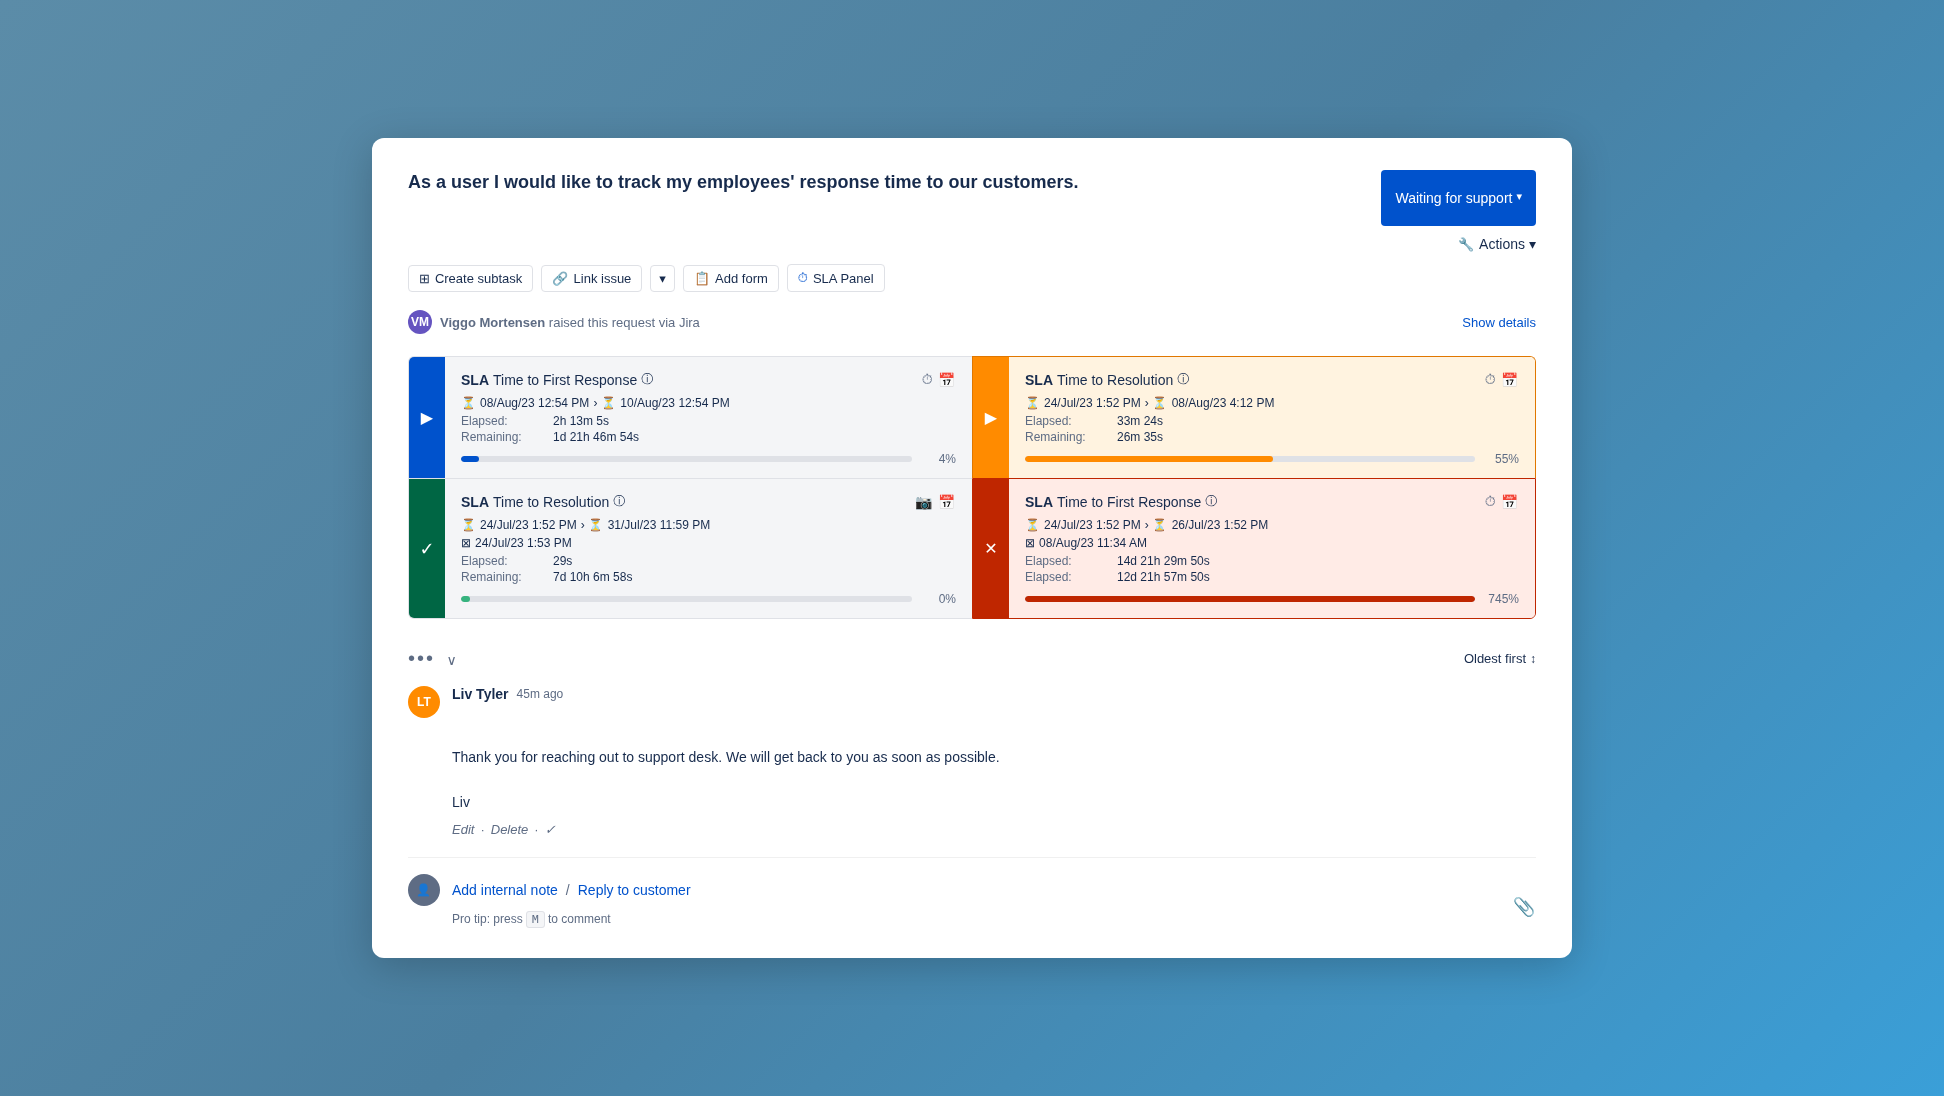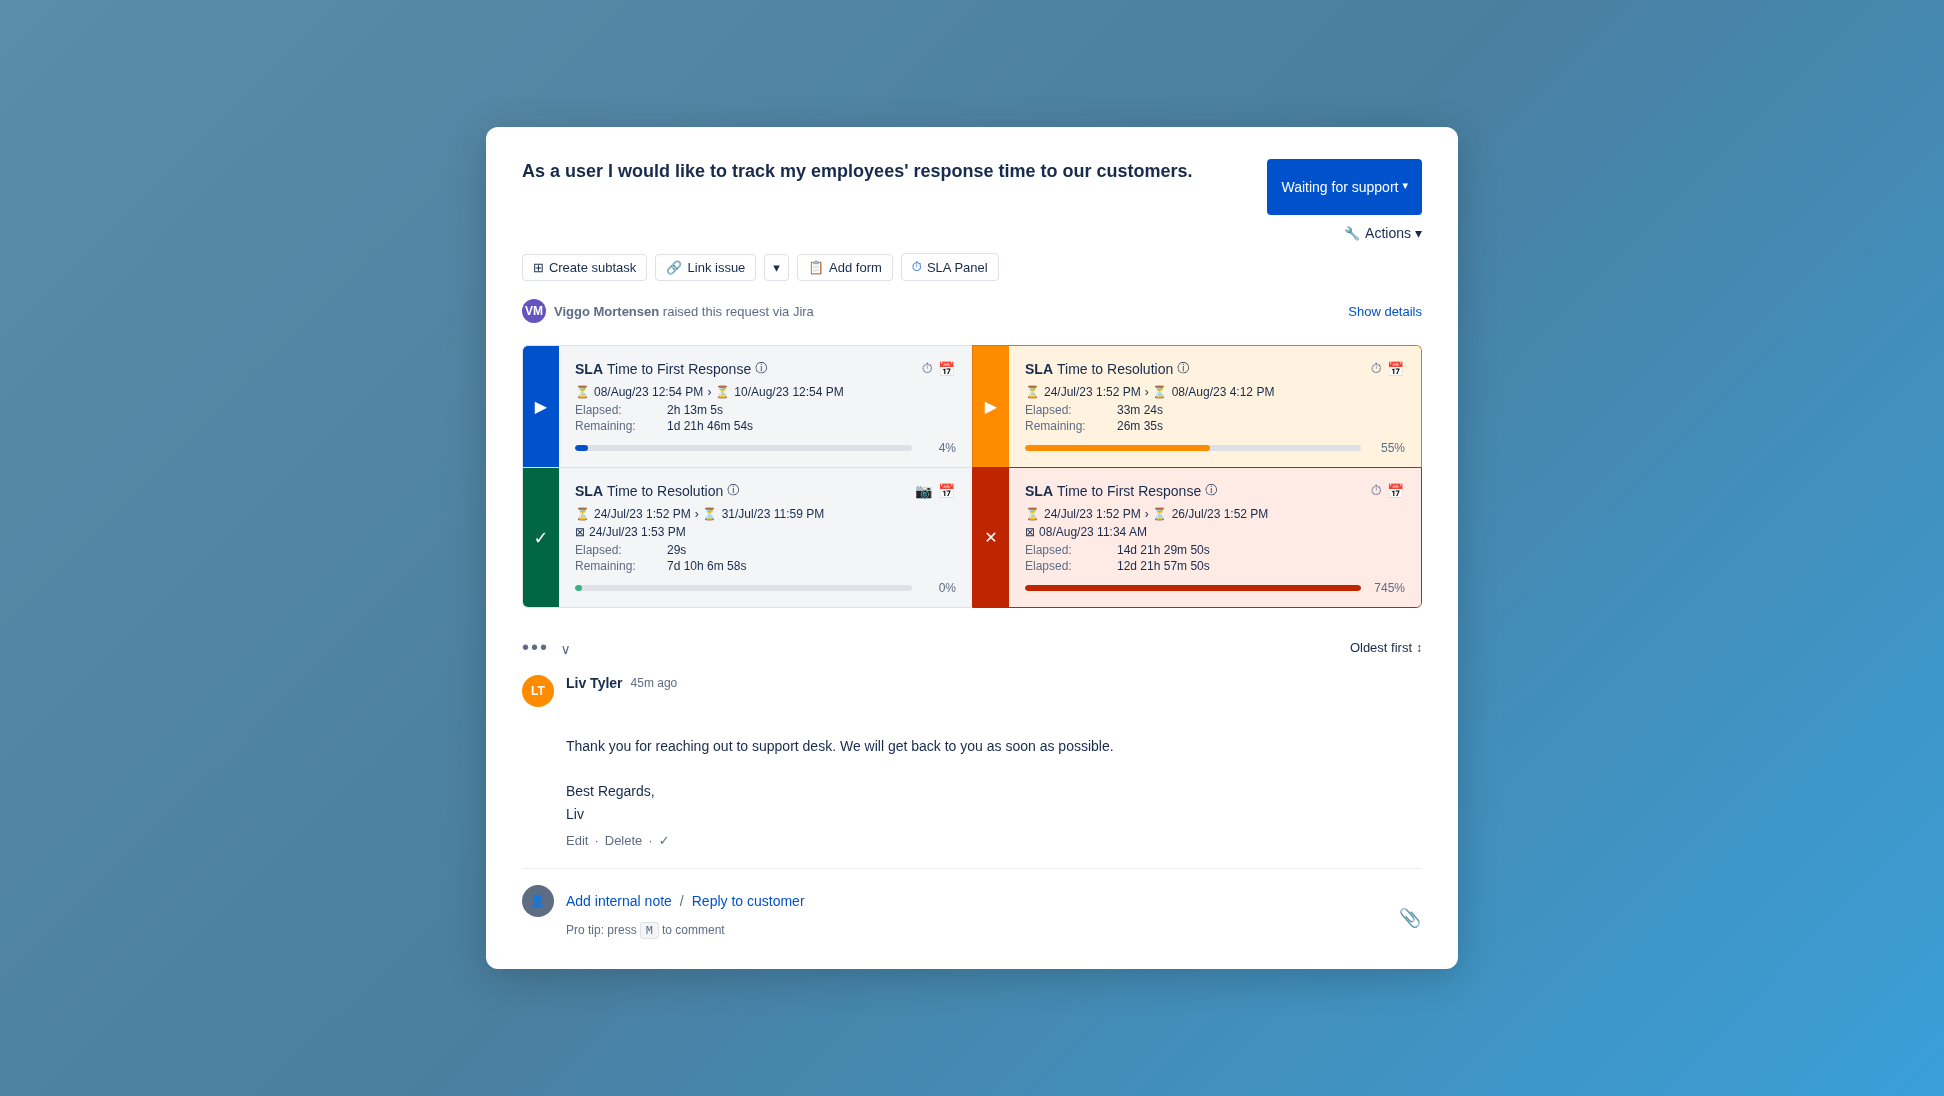--- a/index.html
+++ b/index.html
@@ -8,21 +8,21 @@
       font-family: -apple-system, BlinkMacSystemFont, 'Segoe UI', sans-serif;
       min-height: 1096px;
       display: flex;
       align-items: center;
       justify-content: center;
       background: linear-gradient(135deg, #5b8ca8 0%, #4a7fa0 50%, #3a9fd8 100%);
     }
     .main-card {
       background: #fff;
       border-radius: 12px;
-      width: 972px;
+      width: 1200px;
       min-height: 820px;
       box-shadow: 0 8px 40px rgba(0,0,0,0.2);
       padding: 32px 36px 32px 36px;
       position: relative;
     }
     .header-row {
       display: flex;
       align-items: flex-start;
       justify-content: space-between;
       margin-bottom: 12px;
@@ -222,20 +222,21 @@
       display: flex;
       align-items: center;
       gap: 6px;
       margin-left: 44px;
       margin-top: 8px;
     }
     .comment-action-link {
       font-size: 13px;
       color: #5e6c84;
       cursor: pointer;
+      font-style: italic;
     }
     .comment-action-dot { color: #5e6c84; font-size: 13px; }
     .reply-row {
       display: flex;
       align-items: center;
       gap: 12px;
       margin-top: 20px;
       padding-top: 16px;
       border-top: 1px solid #f0f0f0;
     }
@@ -508,21 +509,20 @@
         <div class="comment-meta">
           <span class="comment-author">Liv Tyler</span>
           <span class="comment-time">45m ago</span>
         </div>
       </div>
     </div>
     <div class="comment-body">
       <br>
       <div>Thank you for reaching out to support desk. We will get back to you as soon as possible.</div>
       <br>
-      <div>Best Regards,</div>
       <div>Liv</div>
     </div>
     <div class="comment-actions">
       <span class="comment-action-link">Edit</span>
       <span class="comment-action-dot">·</span>
       <span class="comment-action-link">Delete</span>
       <span class="comment-action-dot">·</span>
       <span class="comment-action-link">✓</span>
     </div>
   </div>

